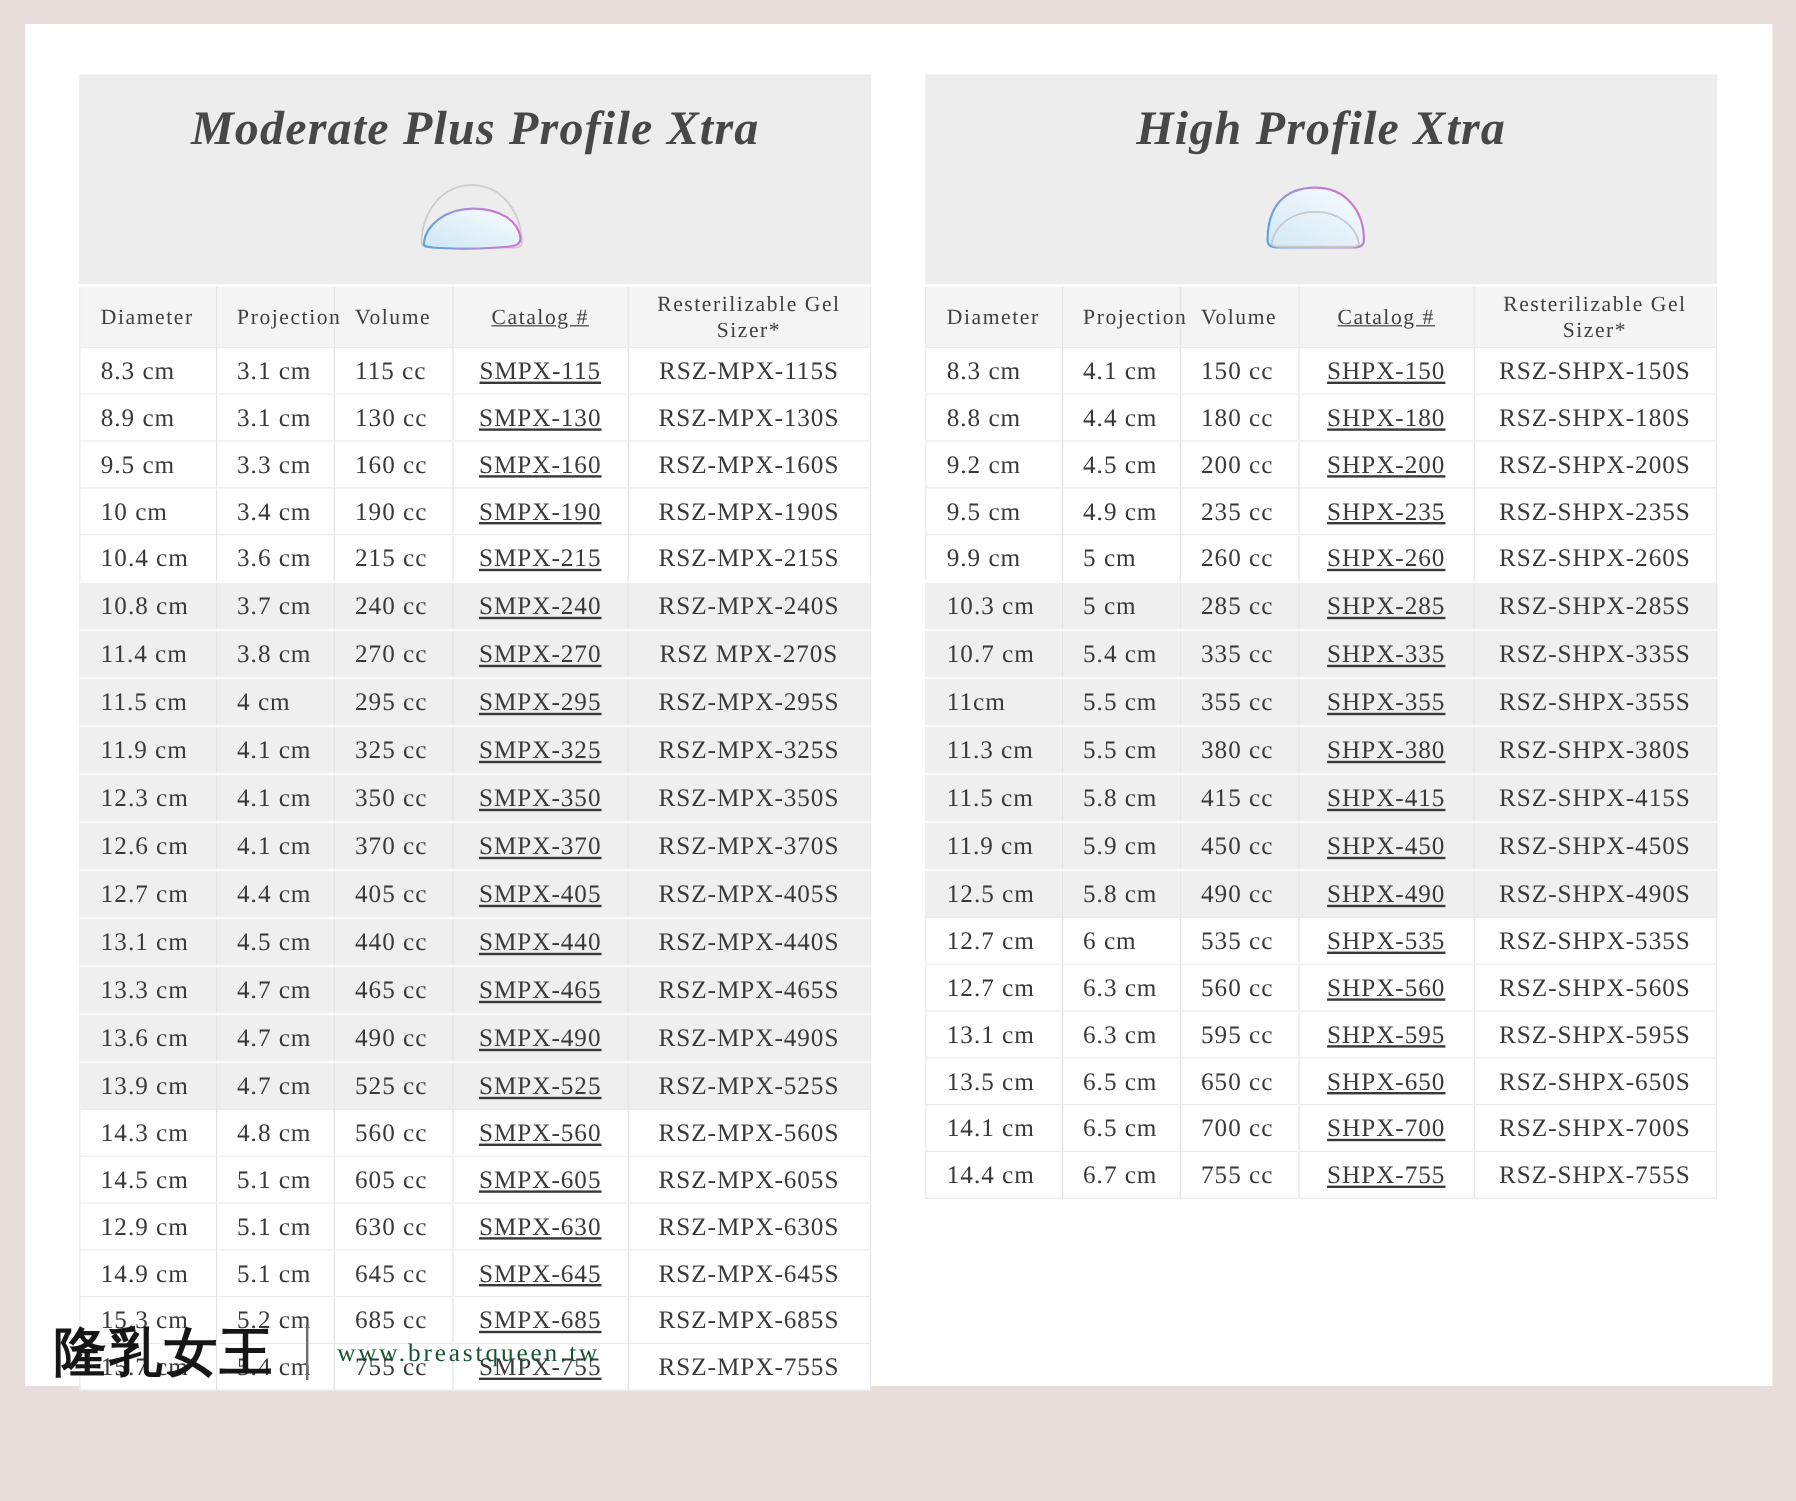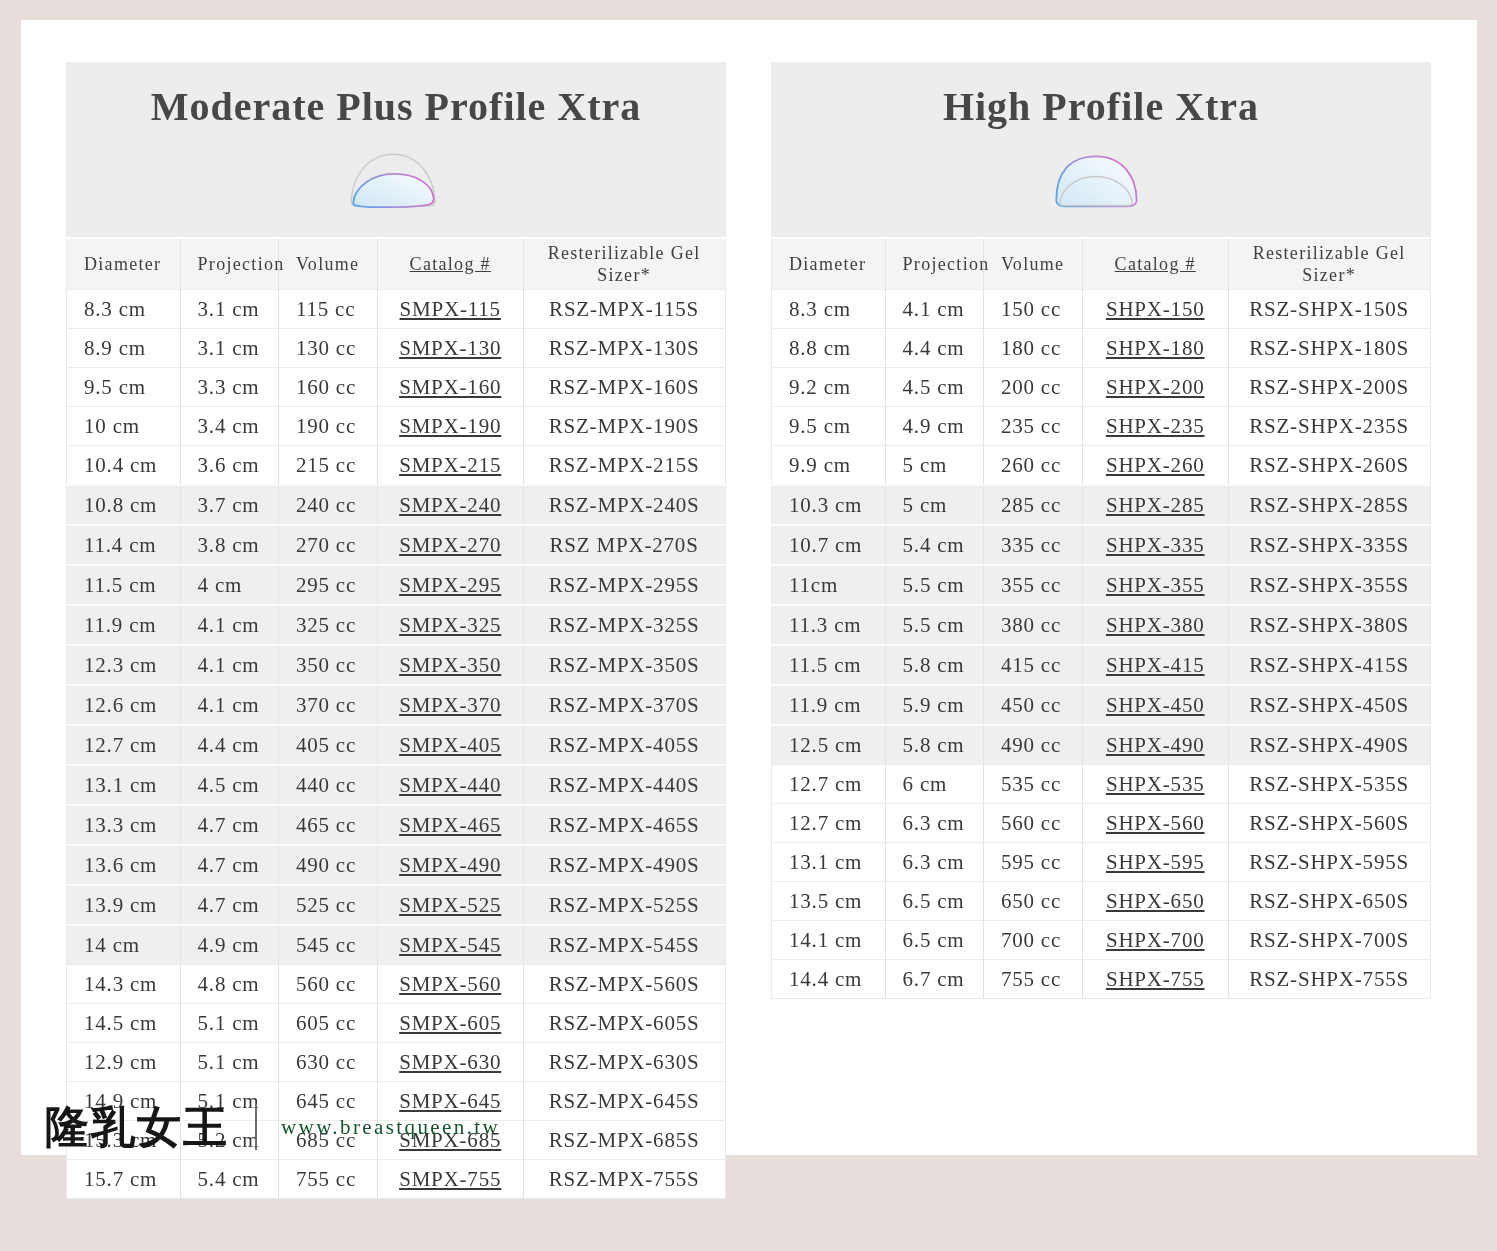--- a/index.html
+++ b/index.html
@@ -9,21 +9,21 @@
     font-family:"Liberation Serif","DejaVu Serif",serif;
   }
   .panel{
     position:absolute;left:21px;top:20px;width:1456px;height:1135px;
     background:#ffffff;
   }
   .card{position:absolute;top:42px;width:660px;}
   .card-left{left:45px;}
   .card-right{left:750px;}
   .title-block{
-    height:175px;background:#ededed;text-align:center;overflow:hidden;
+    height:175px;background:#ededed;text-align:center;overflow:hidden;font-style:italic;
   }
   .table-title{
     margin:0;padding-top:21px;
     font-size:40px;font-weight:bold;letter-spacing:1px;
     color:#474747;
   }
   .illus{display:block;margin:8px auto 0 auto;}
   table.data-table{
     width:660px;border-collapse:collapse;table-layout:fixed;
     border:1px solid #e9e9e9;
@@ -204,27 +204,20 @@
             <td class="c3">SMPX-490</td>
             <td class="c4">RSZ-MPX-490S</td>
           </tr>
           <tr class="shaded">
             <td class="c0">13.9 cm</td>
             <td class="c1">4.7 cm</td>
             <td class="c2">525 cc</td>
             <td class="c3">SMPX-525</td>
             <td class="c4">RSZ-MPX-525S</td>
           </tr>
-          <tr class="shaded">
-            <td class="c0">14 cm</td>
-            <td class="c1">4.9 cm</td>
-            <td class="c2">545 cc</td>
-            <td class="c3">SMPX-545</td>
-            <td class="c4">RSZ-MPX-545S</td>
-          </tr>
           <tr>
             <td class="c0">14.3 cm</td>
             <td class="c1">4.8 cm</td>
             <td class="c2">560 cc</td>
             <td class="c3">SMPX-560</td>
             <td class="c4">RSZ-MPX-560S</td>
           </tr>
           <tr>
             <td class="c0">14.5 cm</td>
             <td class="c1">5.1 cm</td>

